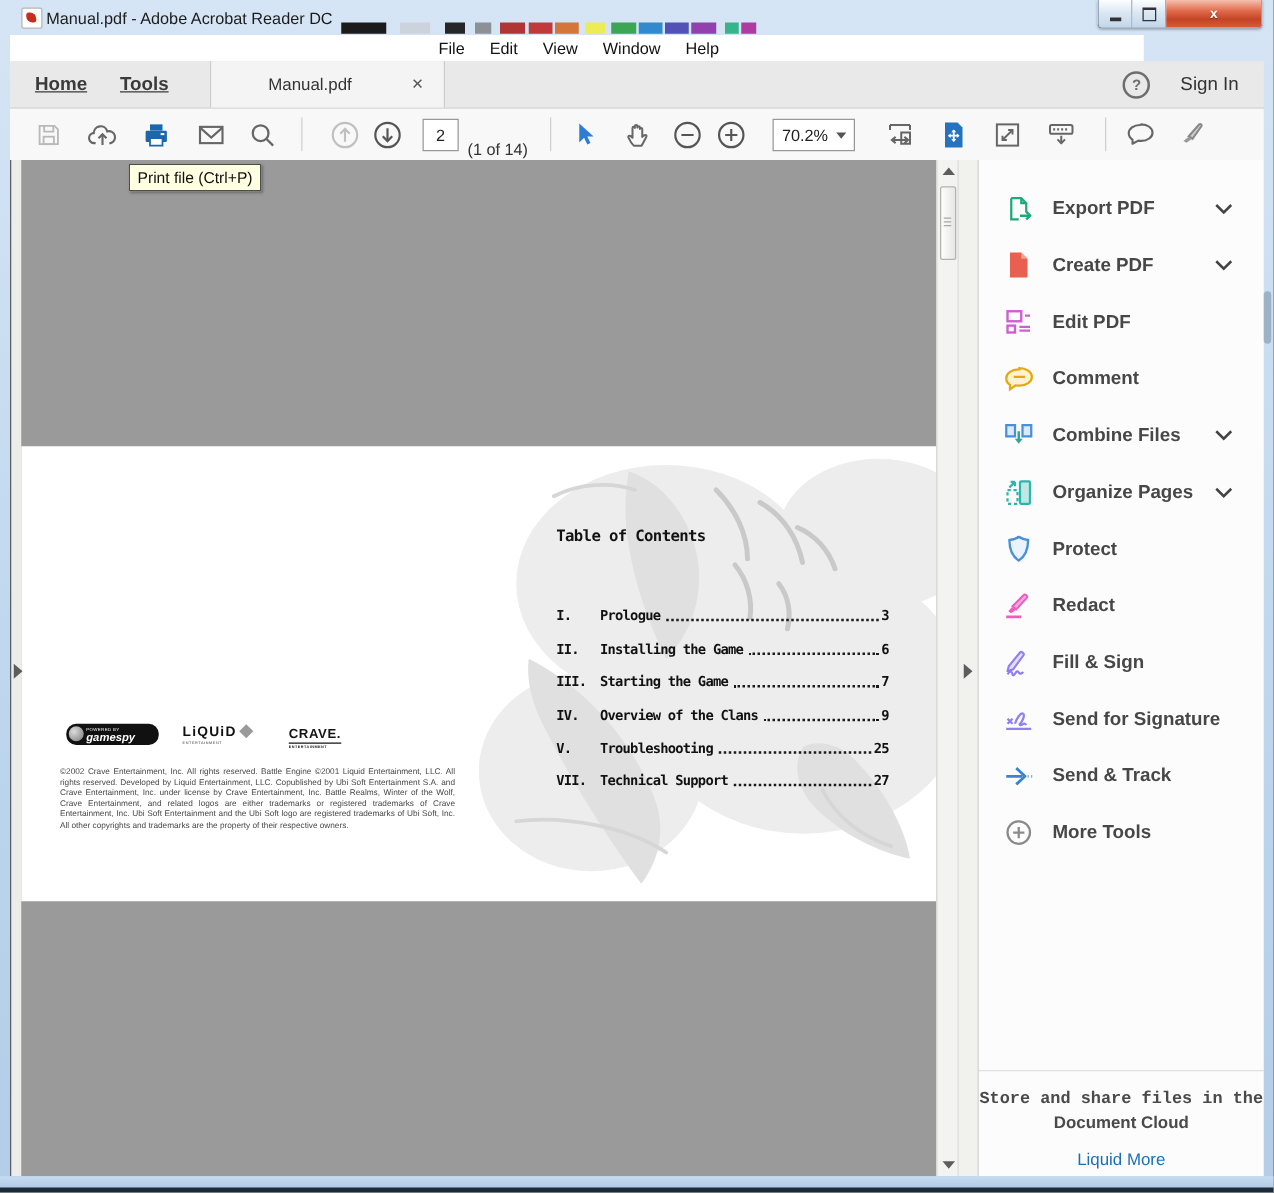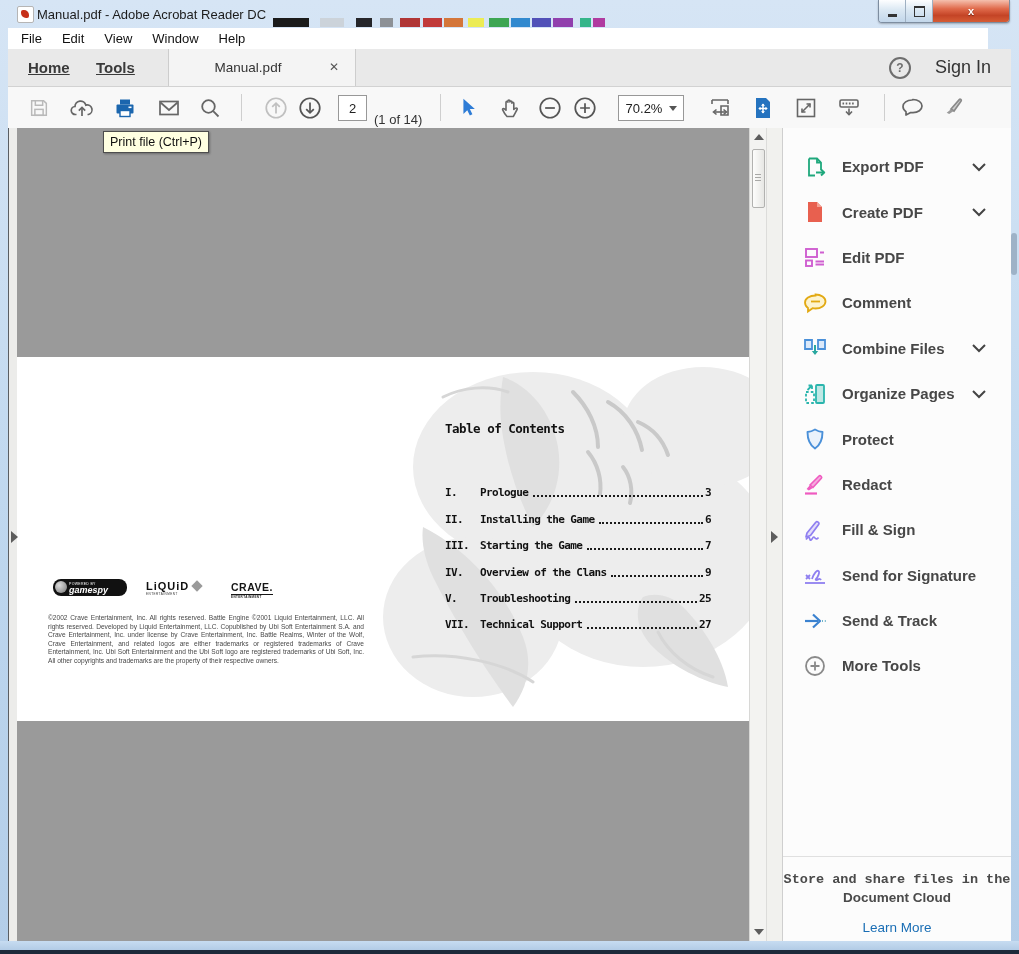--- a/index.html
+++ b/index.html
@@ -21,40 +21,40 @@
   .winbtn{display:flex;align-items:center;justify-content:center;
           background:linear-gradient(#fdfeff,#dbe8f3 45%,#c2d6ea);
           border-right:1px solid #9fb0c2;color:#333;font-size:11px;}
   .winbtn.min{width:26px;} .winbtn.max{width:26px;}
   .winbtn.close{flex:1;border-right:none;
           background:linear-gradient(#f5c0ae,#e06a4b 40%,#c44426 70%,#d55c35);
           color:#fff;font-weight:bold;text-shadow:0 1px 1px rgba(0,0,0,.4);}
   .glyph-min{width:9px;height:3px;background:#333;margin-top:8px;}
   .glyph-max{width:9px;height:8px;border:1px solid #333;border-top:2px solid #333;}
   
-  .menubar{position:absolute;left:8px;top:28px;width:980px;height:21px;background:#ffffff;
-           display:flex;align-items:center;border-bottom:1px solid #e3e3e3;}
+  .menubar{position:absolute;left:8px;top:28px;width:907px;height:21px;background:#ffffff;
+           display:flex;align-items:center;border-bottom:1px solid #e3e3e3;justify-content:center;}
   .menu-item{font-size:13px;color:#111;padding:0 10px;}
   .menu-item:first-child{padding-left:13px;}
   
   .tabbar{position:absolute;left:8px;top:49px;width:1003px;height:37px;background:#e9e9e9;
           border-bottom:1px solid #d2d2d2;}
   .tab-static{position:absolute;top:0;height:37px;display:flex;align-items:center;
           font-size:15px;font-weight:bold;color:#3a3a3a;text-decoration:underline;}
   .tab-home{left:20px;} .tab-tools{left:88px;}
   .doc-tab{position:absolute;left:160px;top:0;width:186px;height:37px;background:#f4f4f4;
           border-left:1px solid #cdcdcd;border-right:1px solid #cdcdcd;
           display:flex;align-items:center;justify-content:center;}
   .doc-tab-label{font-size:13.5px;color:#333;margin-right:28px;}
   .doc-tab-close{position:absolute;right:16px;top:11px;font-size:12px;color:#555;}
   .signin-zone{position:absolute;right:12px;top:0;height:37px;display:flex;align-items:center;}
   .q-circle{width:18px;height:18px;border:2px solid #6e6e6e;border-radius:50%;color:#6e6e6e;
           font-size:12px;font-weight:bold;display:flex;align-items:center;justify-content:center;
           margin-right:24px;}
-  .signin-label{font-size:18px;color:#333;margin-right:8px;}
+  .signin-label{font-size:15px;color:#333;margin-right:8px;}
   
   .toolbar{position:absolute;left:8px;top:87px;width:1003px;height:41px;background:#f8f8f8;
            border-bottom:1px solid #bdbdbd;}
   .tbtn{position:absolute;top:6px;width:30px;height:30px;display:flex;align-items:center;justify-content:center;}
   .tsep{position:absolute;top:7px;width:1px;height:27px;background:#cfcfcf;}
   .page-box{position:absolute;left:330px;top:8px;width:27px;height:24px;border:1px solid #989898;
             background:#fff;text-align:center;font-size:13px;color:#222;font-family:"Liberation Sans",sans-serif;padding:0;}
   .page-count{position:absolute;left:366px;top:25px;font-size:13px;color:#333;}
   .zoom-box{position:absolute;left:610px;top:8px;width:64px;height:24px;border:1px solid #989898;
             background:#fff;display:flex;align-items:center;font-size:13px;color:#222;}
@@ -611,20 +611,20 @@
             </svg>
         </span>
         <span class="tool-label">More Tools</span>
       </div>
 
     </div>
 
     <div class="promo">
       <div class="promo-line first">Store and share files in the</div>
       <div class="promo-line">Document Cloud</div>
-      <a class="promo-link">Learn More</a>
+      <a class="promo-link">Liquid More</a>
     </div>
   </div>
 
   <div class="side-thumb"></div>
 
   <div class="win-bottom"></div>
 </div>
 
 </body></html>

